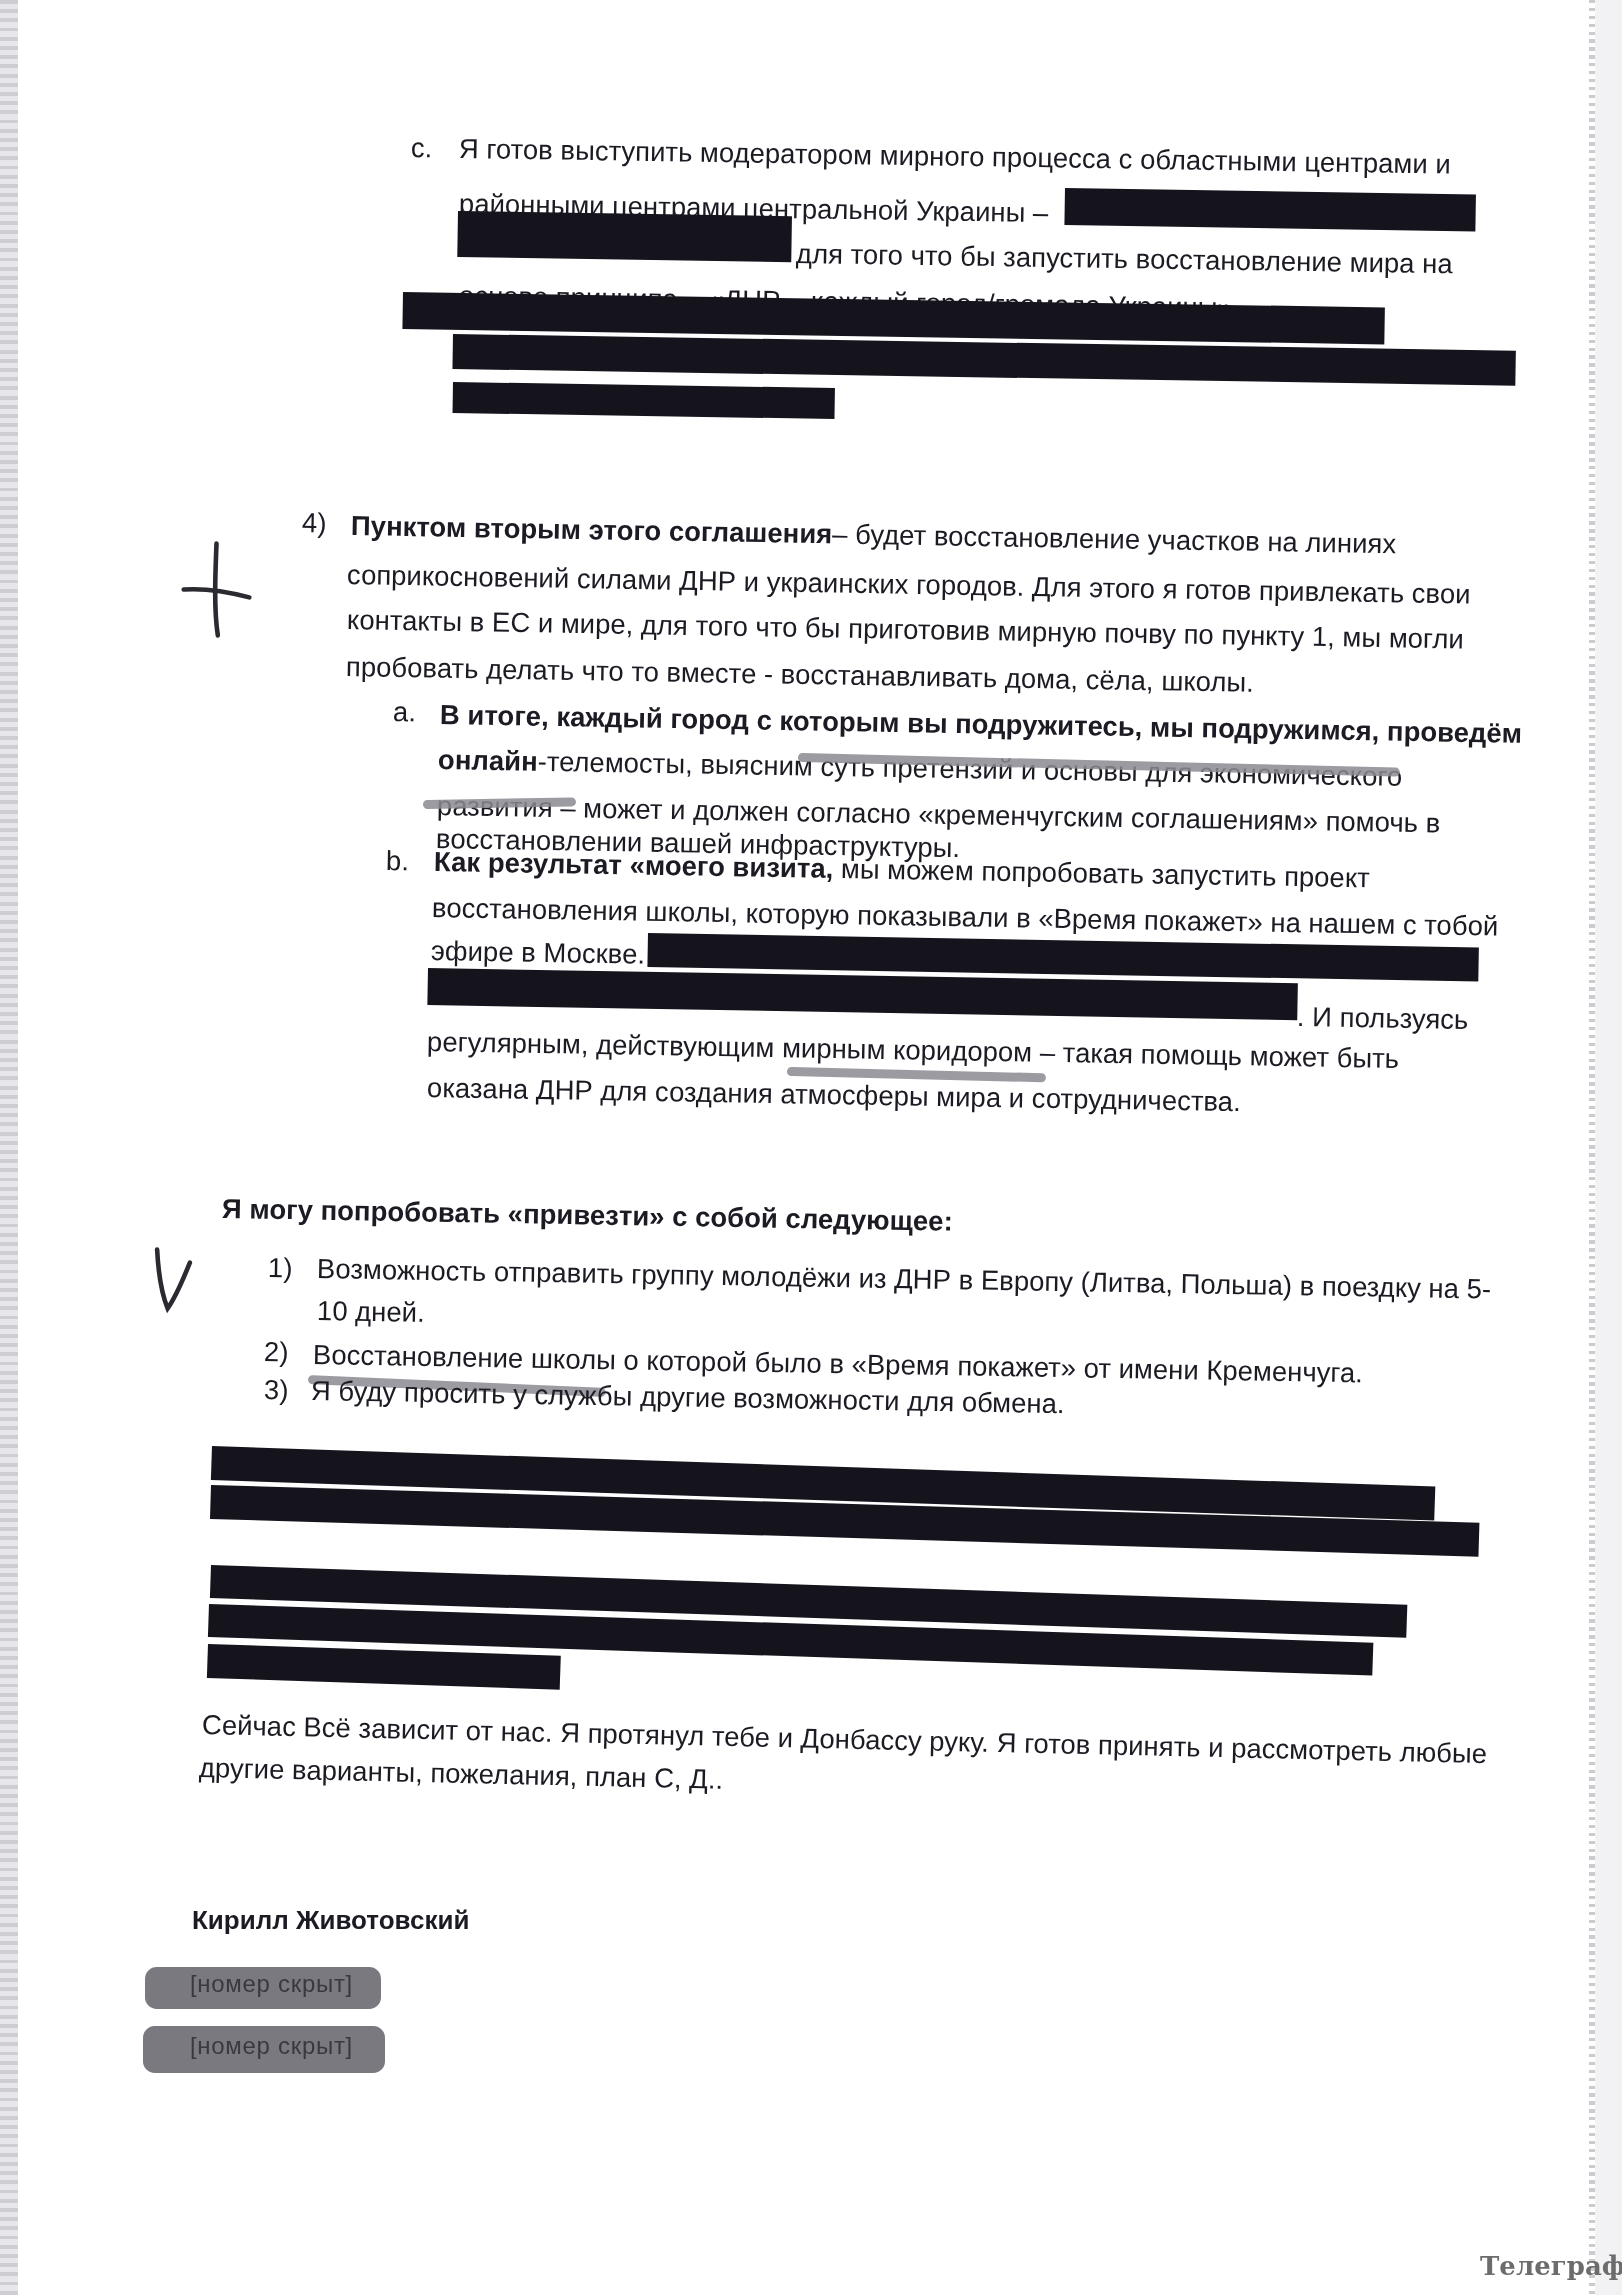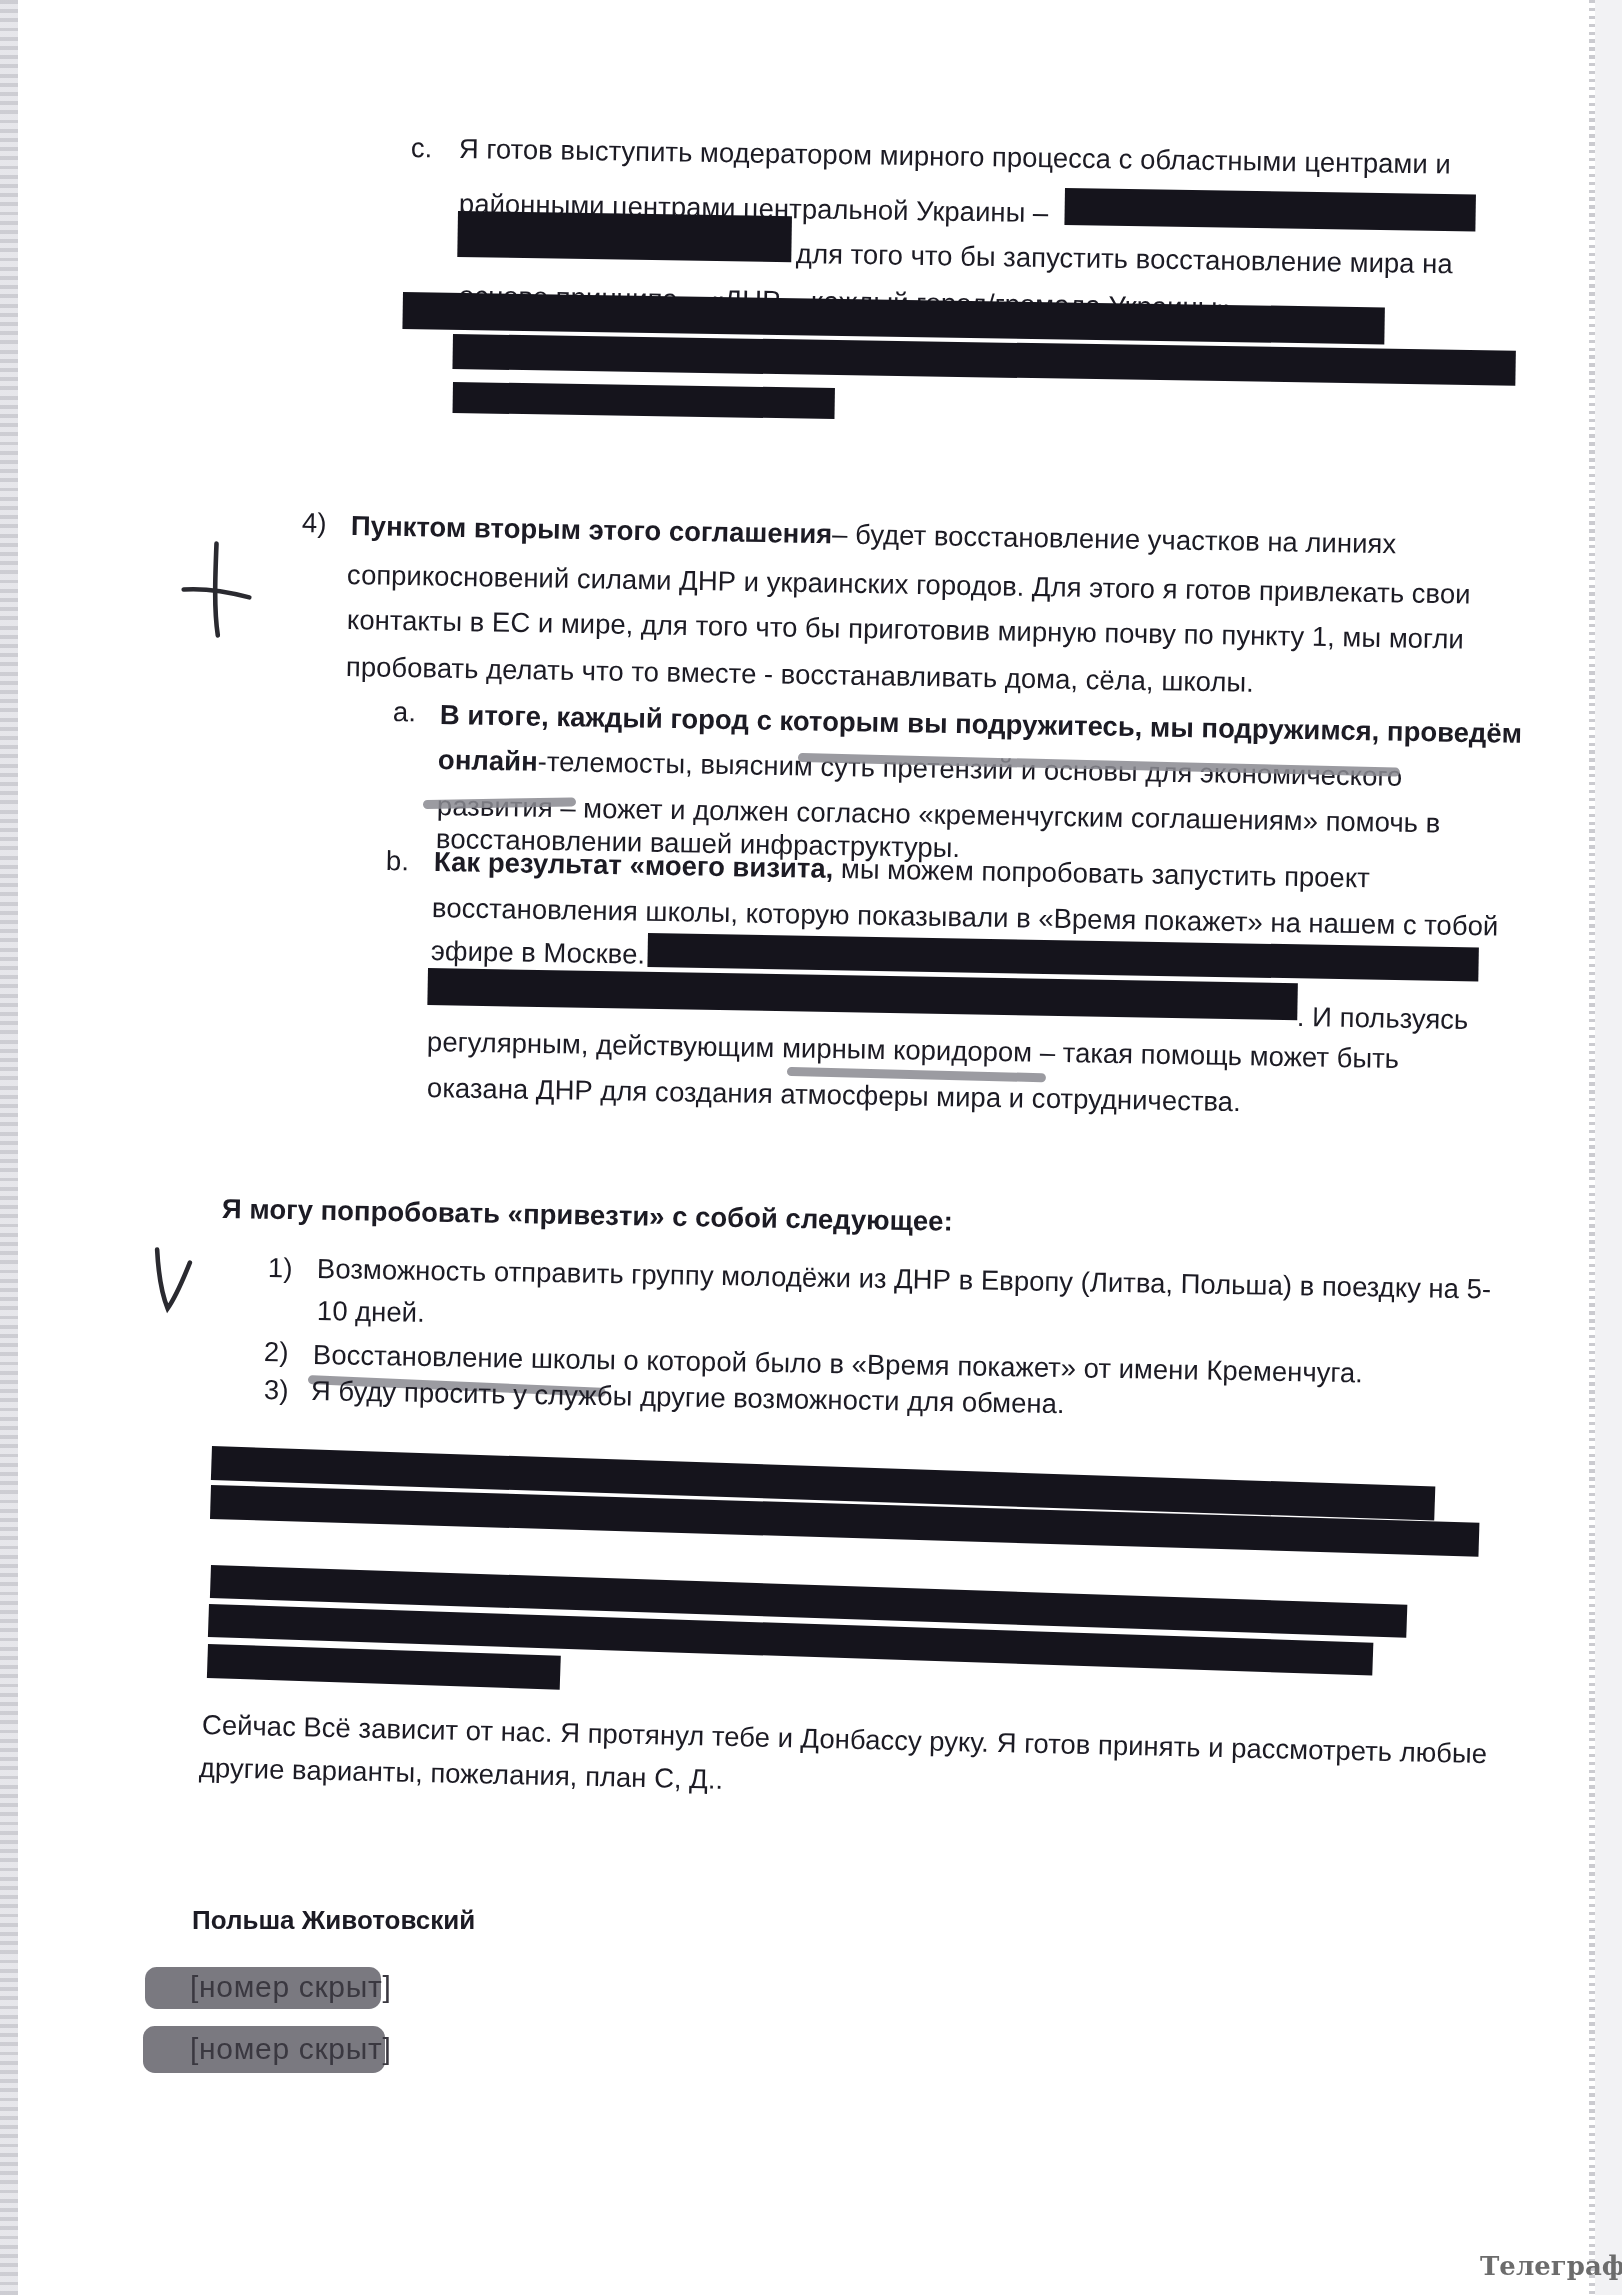--- a/index.html
+++ b/index.html
@@ -10,21 +10,21 @@
   .edge-left { position: absolute; left: 0; top: 0; width: 18.3px; height: 2295px;
     background: repeating-linear-gradient(180deg, #b8b8c0 0 3.9px, #dcdce2 3.9px 9.2px); opacity: .7; }
   .edge-right { position: absolute; left: 1589px; top: 0; width: 6.5px; height: 2295px;
     background: repeating-linear-gradient(180deg, #a8a8b0 0 3.3px, transparent 3.3px 7.9px); opacity: .6; }
   .right-shade { position: absolute; left: 1595px; top: 0; width: 27.5px; height: 2295px; background: #f2f2f4; }
   .line { position: absolute; font-size: 27.5px; line-height: 33px; white-space: nowrap; transform-origin: left center; }
   .b { font-weight: bold; }
   .redact { position: absolute; background: #15141c; transform-origin: left top; }
   .marker { position: absolute; height: 9.2px; background: #8a8a90; border-radius: 5.2px; opacity: .85; transform-origin: left center; }
   .scribble { position: absolute; background: #6c6a72; border-radius: 11.8px; opacity: .9; }
-  .phone { position: absolute; font-size: 30px; color: #3a3840; letter-spacing: 0.7px; }
+  .phone { position: absolute; font-size: 24px; color: #3a3840; letter-spacing: 0.7px; }
   .hand { position: absolute; stroke: #2a2a30; fill: none; stroke-width: 7; stroke-linecap: round; }
   .logo { position: absolute; left: 1480px; top: 2251px; font-family: "DejaVu Serif", serif; font-weight: bold; font-size: 26px; color: #6c6c6c; }
   .logo span { color: #c8383a; }
 </style>
 </head>
 <body>
 
 <div class="edge-left"></div>
 <div class="edge-right"></div>
 <div class="right-shade"></div>
@@ -93,21 +93,21 @@
 
 <div class="redact" style="left:212px;top:1446px;width:1224px;height:34px;transform:rotate(1.9deg)"></div>
 <div class="redact" style="left:211px;top:1485px;width:1269px;height:34px;transform:rotate(1.7deg)"></div>
 <div class="redact" style="left:211px;top:1565px;width:1197px;height:33px;transform:rotate(1.9deg)"></div>
 <div class="redact" style="left:209px;top:1604px;width:1165px;height:33px;transform:rotate(1.9deg)"></div>
 <div class="redact" style="left:208px;top:1644px;width:353px;height:34px;transform:rotate(1.9deg)"></div>
 
 <div class="line" style="left:202px;top:1708px;transform:rotate(1.3deg)">Сейчас Всё зависит от нас. Я протянул тебе и Донбассу руку. Я готов принять и рассмотреть любые</div>
 <div class="line" style="left:199px;top:1751px;transform:rotate(1.3deg)">другие варианты, пожелания, план С, Д..</div>
 
-<div class="line b" style="left:192px;top:1904px;font-size:26px">Польша Животовский</div>
+<div class="line b" style="left:192px;top:1904px;font-size:26px">Кирилл Животовский</div>
 
 <div class="scribble" style="left:145px;top:1967px;width:236px;height:42px"></div>
 <div class="phone" style="left:190px;top:1970px">[номер скрыт]</div>
 <div class="scribble" style="left:143px;top:2026px;width:242px;height:47px"></div>
 <div class="phone" style="left:190px;top:2032px">[номер скрыт]</div>
 
 <div class="logo"><span style="color:#6c6c6c">Телеграф</span></div>
 
 
 </body></html>

